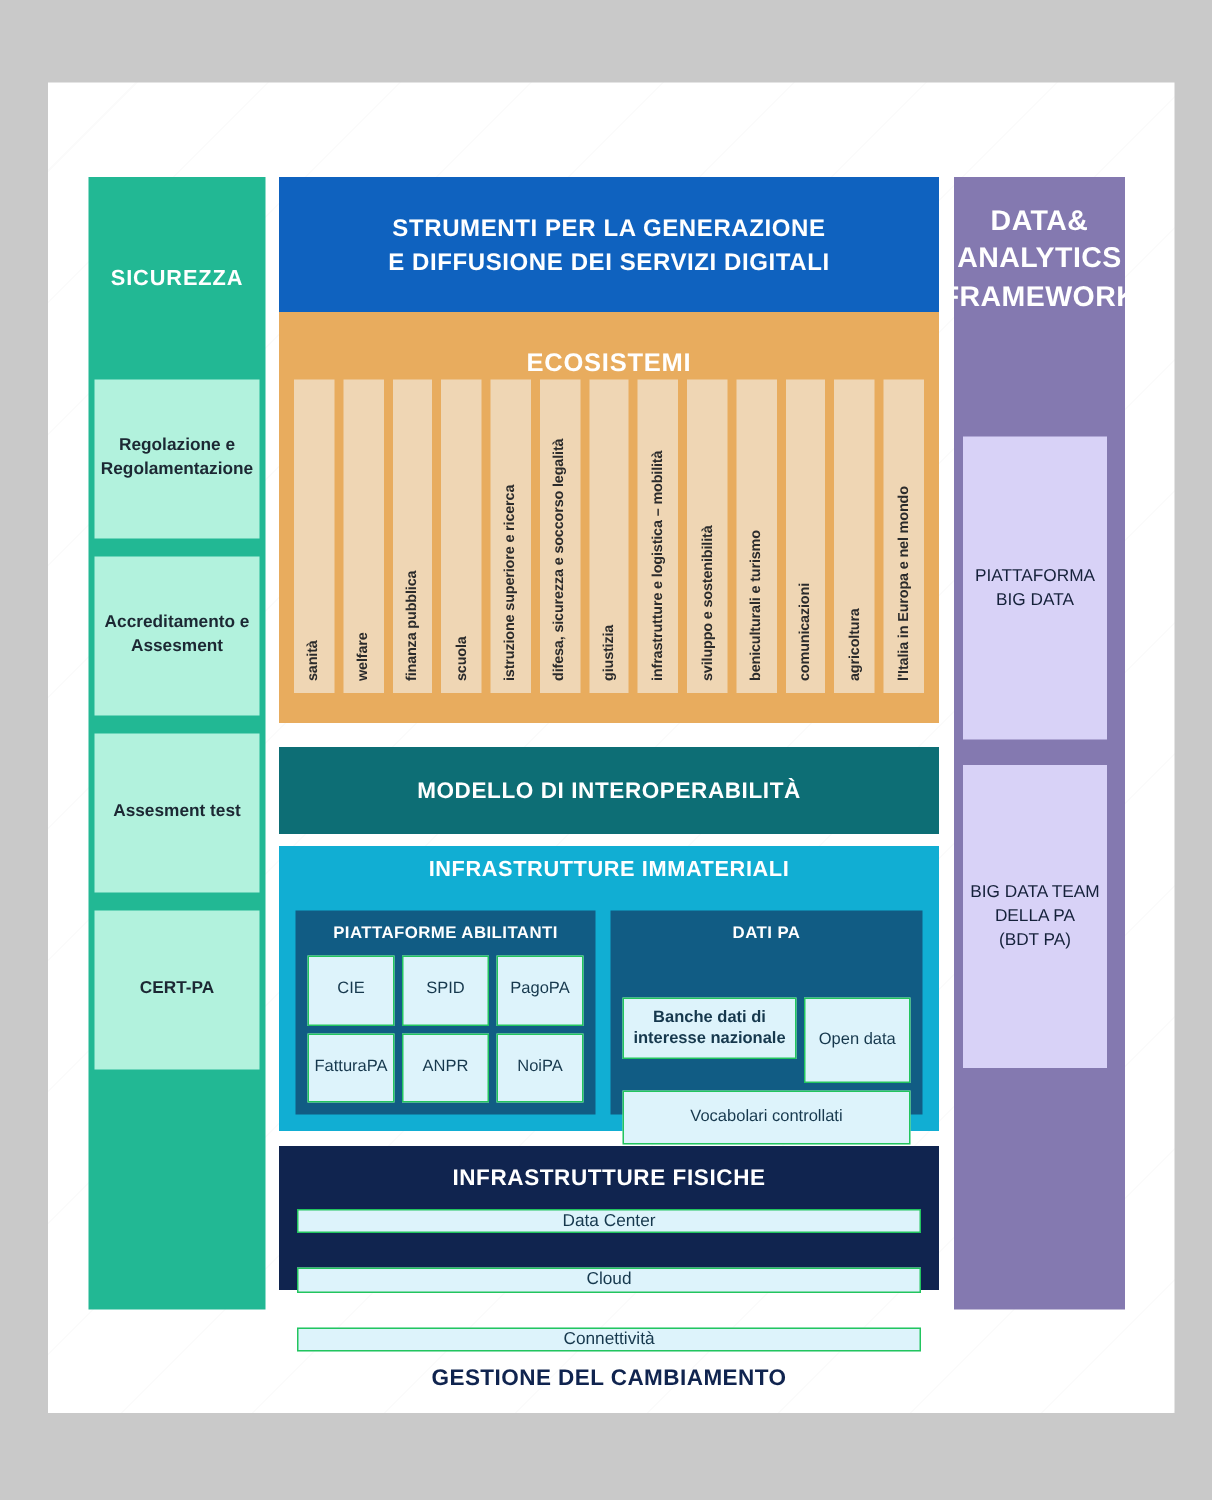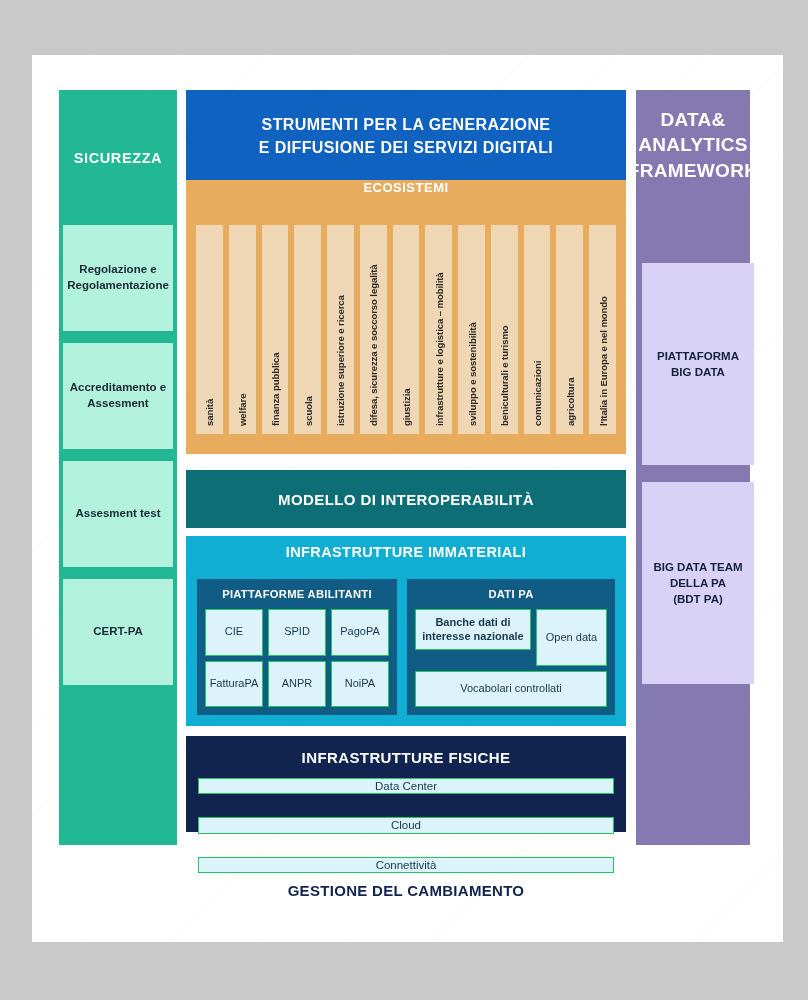--- a/index.html
+++ b/index.html
@@ -15,21 +15,21 @@
     width: 751px; height: 887px;
     background: #ffffff;
     background-image: repeating-linear-gradient(
        -45deg,
        rgba(0,0,0,0.014) 0px,
        rgba(0,0,0,0.014) 1px,
        rgba(0,0,0,0) 1px,
        rgba(0,0,0,0) 62px);
     overflow: hidden;
   }
-  .abs { position: absolute; }
+  .abs { position: absolute; margin-top: 28px; }
   .ctr {
     display: flex; align-items: center; justify-content: center;
     text-align: center;
   }
 
   
   #security-col {
     left: 27px; top: 35px; width: 118px; height: 755px;
     background: #22b894;
   }
@@ -50,22 +50,22 @@
     left: 154px; top: 35px; width: 440px; height: 92px;
     background: #0f62bf; color: #fff;
     font-size: 16px; font-weight: bold; line-height: 1.45;
     letter-spacing: 0.4px;
   }
   #eco-panel {
     left: 154px; top: 125px; width: 440px; height: 274px;
     background: #e8ac5e;
   }
   #eco-title {
-    left: 154px; top: 110px; width: 440px; height: 44px;
-    color: #ffffff; font-size: 13px; font-weight: bold;
+    left: 154px; top: 137px; width: 440px; height: 44px;
+    color: #ffffff; font-size: 17px; font-weight: bold;
     letter-spacing: 0.5px;
   }
   #eco-cols {
     left: 164px; top: 170px; width: 420px; height: 209px;
     display: flex; gap: 6px;
   }
   .eco-col {
     flex: 1 1 0; background: #efd6b4;
     position: relative; overflow: hidden;
   }
@@ -148,23 +148,23 @@
   #daf-col {
     left: 604px; top: 35px; width: 114px; height: 755px;
     background: #8479b0;
   }
   #daf-title {
     left: 604px; top: 35px; width: 114px; height: 110px;
     color: #ffffff; font-size: 19px; font-weight: bold;
     line-height: 1.35; letter-spacing: 0.3px;
   }
   .daf-box {
-    left: 610px; width: 112px;
+    left: 610px; width: 96px;
     background: #d8d2f7; color: #15213a;
-    font-size: 11.5px; font-weight: bold; line-height: 1.4;
+    font-size: 11.5px; font-weight: normal; line-height: 1.4;
   }
 </style>
 </head>
 <body>
 
 <div id="canvas">
 
   <div class="abs" id="security-col"></div>
   <div class="abs ctr" id="security-title">SICUREZZA</div>
 

